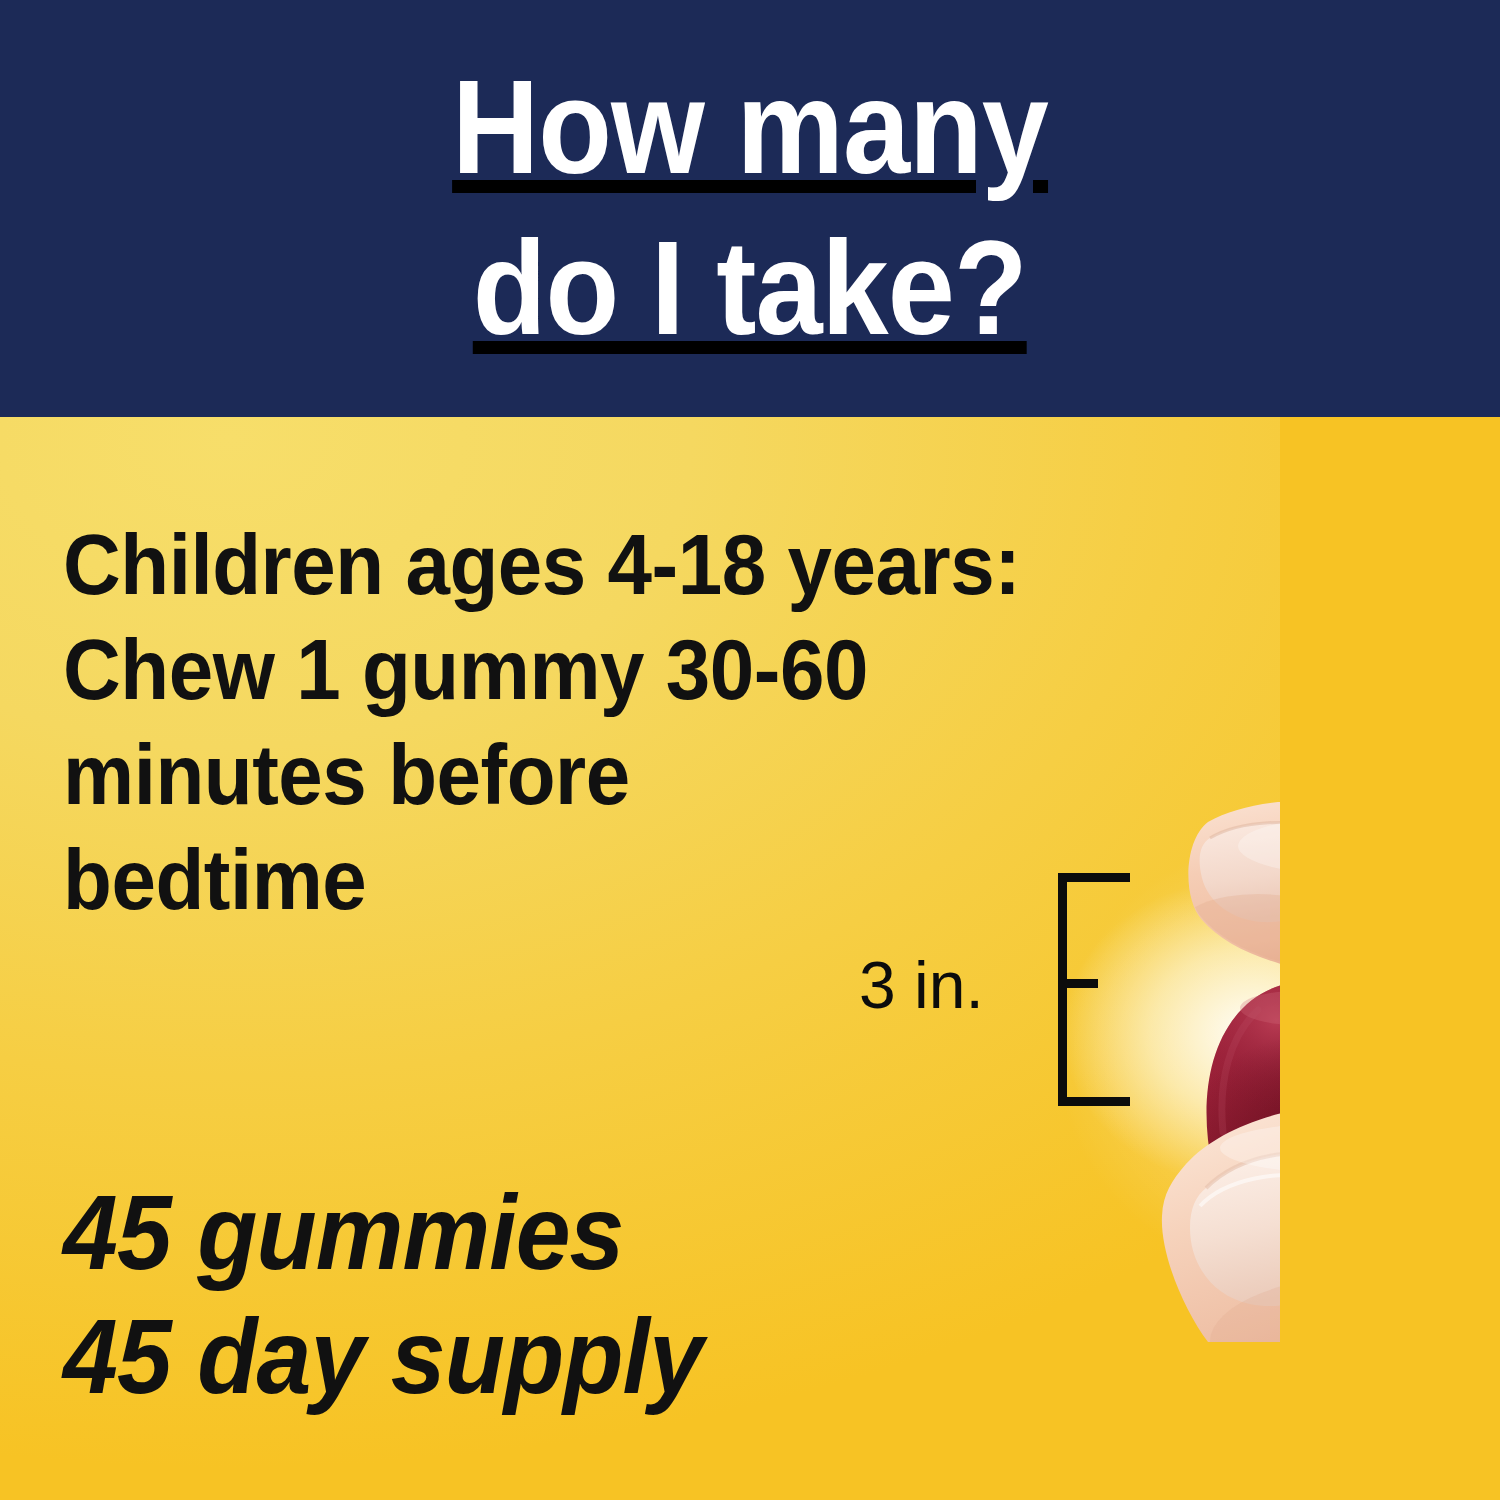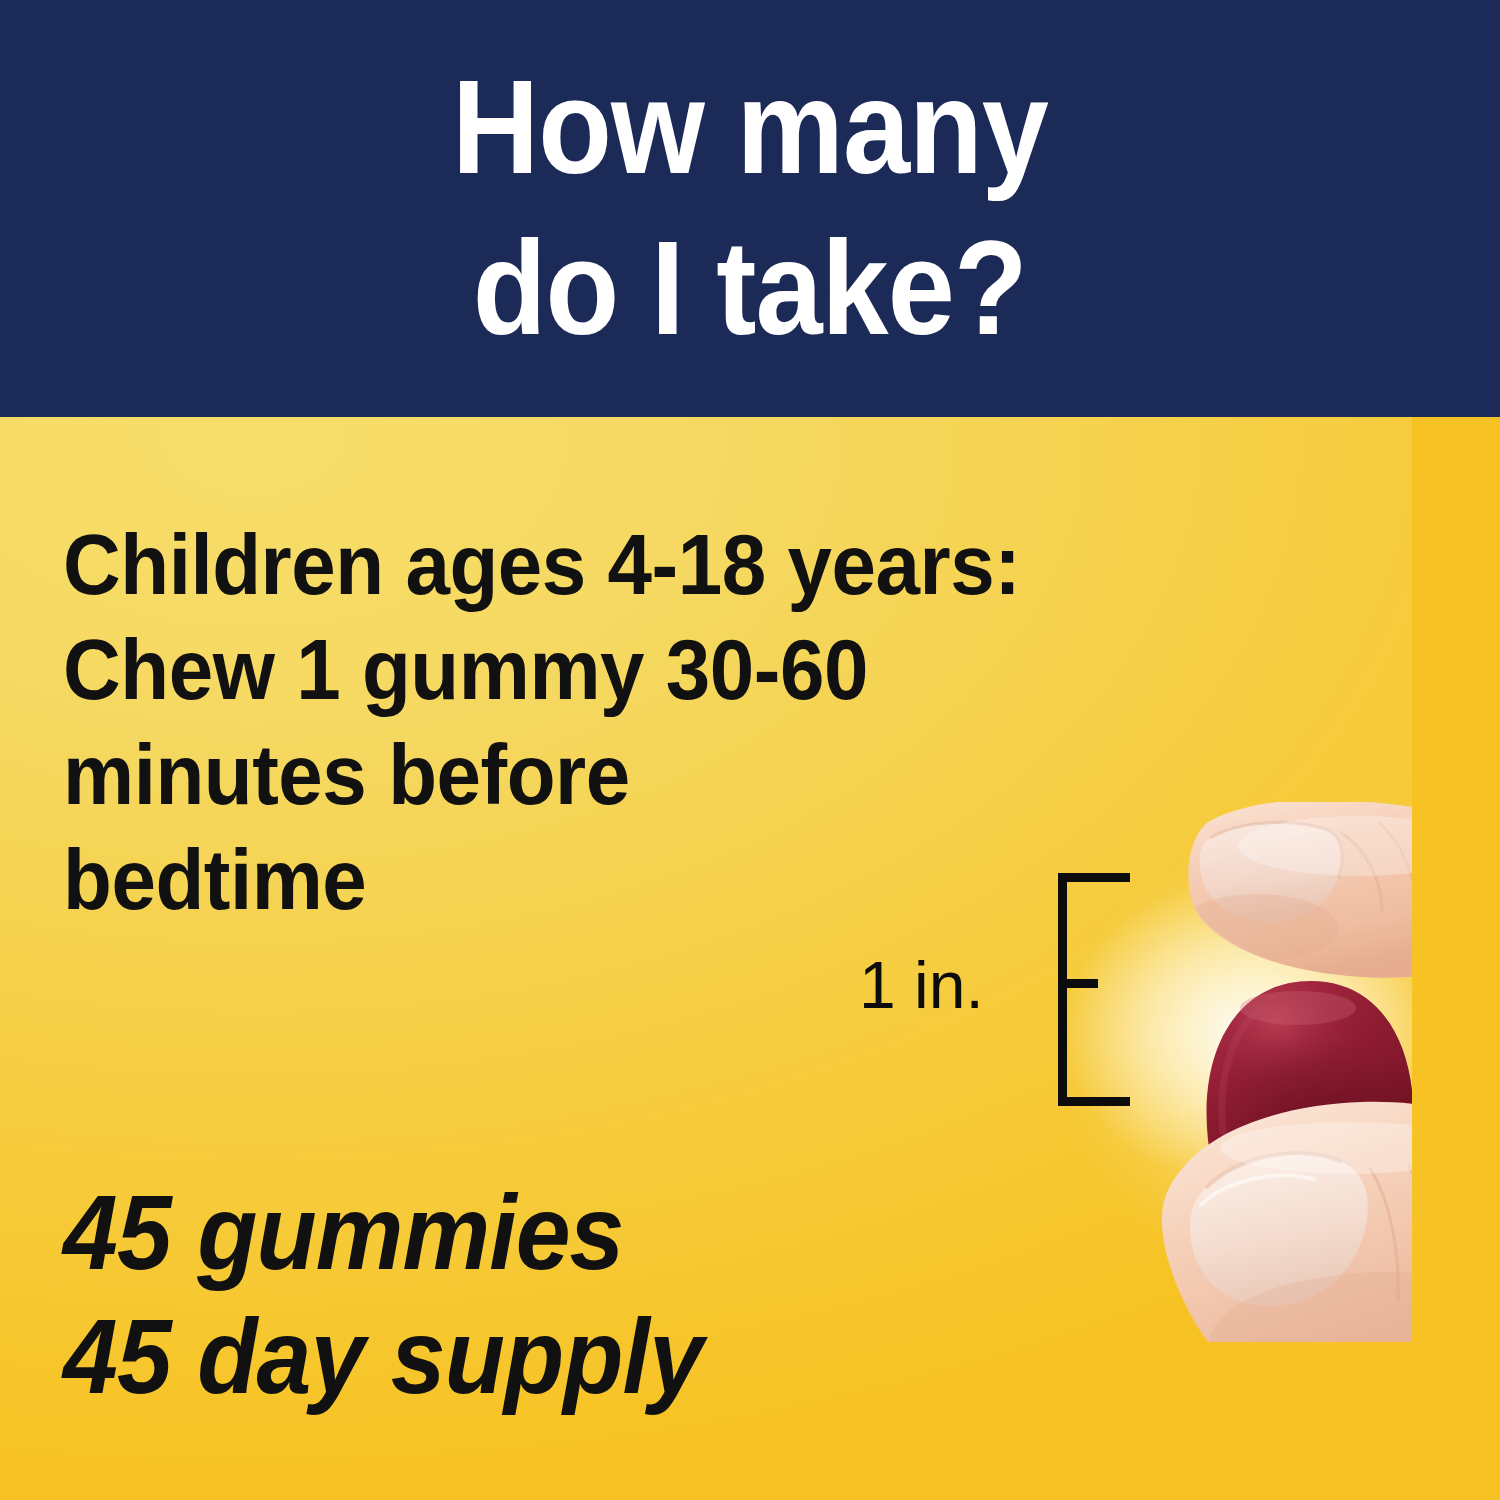--- a/index.html
+++ b/index.html
@@ -11,38 +11,38 @@
     background:#F7C324;
   }
   #stage{position:relative;width:1500px;height:1500px;overflow:hidden;}
 
   
   #header{
     position:absolute;left:0;top:0;width:1500px;height:417px;
     background:#1C2A57;
     display:flex;flex-direction:column;
     align-items:center;justify-content:center;
-    box-sizing:border-box;padding-bottom:2px;
+    box-sizing:border-box;padding-bottom:2px;text-decoration:underline;
   }
   .hd-line{
     color:#FFFFFF;
     font-family:"Liberation Sans", sans-serif;
     font-weight:700;
     font-size:134px;
     line-height:1.20;
     letter-spacing:-1px;
     transform:scaleX(0.90);
     transform-origin:center center;
     white-space:nowrap;
     text-align:center;
   }
 
   
   #panel{
-    position:absolute;left:0;top:417px;width:1412px;height:1083px;
+    position:absolute;left:0;top:417px;width:1280px;height:1083px;
     background:
       radial-gradient(120% 95% at 18% 2%, #F7DE6A 0%, #F5D860 30%, #F6CE43 62%, #F7C324 100%);
     overflow:hidden;
   }
   
   .glow{
     position:absolute;border-radius:50%;
     pointer-events:none;
   }
   #glow-main{
@@ -140,21 +140,21 @@
       <div class="dose-line">minutes before</div>
       <div class="dose-line">bedtime</div>
     </div>
 
     <div id="supply">
       <div class="supply-line">45 gummies</div>
       <div class="supply-line">45 day supply</div>
     </div>
 
     <div id="measure">
-      <div id="measure-label">1 in.</div>
+      <div id="measure-label">3 in.</div>
       <div id="bracket"></div>
       <div id="bracket-tick"></div>
     </div>
 
     <div id="hand">
       <svg width="420" height="540" viewBox="0 0 420 540" xmlns="http://www.w3.org/2000/svg">
         <defs>
 
           <linearGradient id="skinTop" x1="0" y1="0" x2="0.35" y2="1">
             <stop offset="0%" stop-color="#FBE3D4"></stop>

